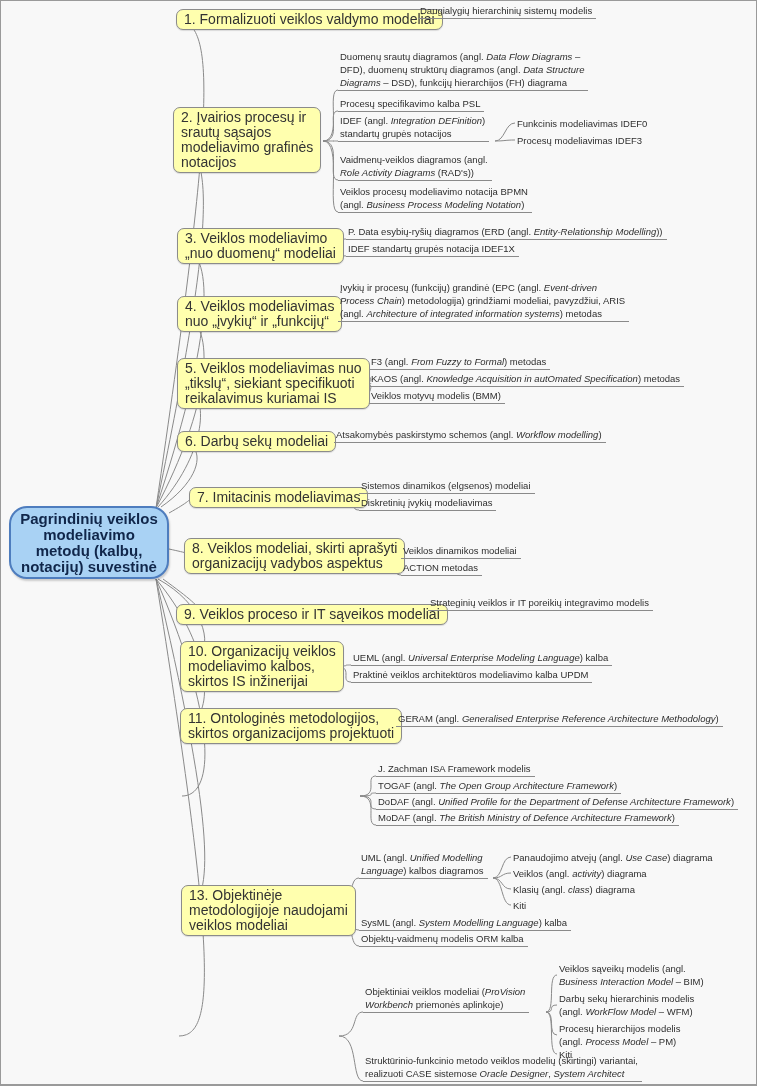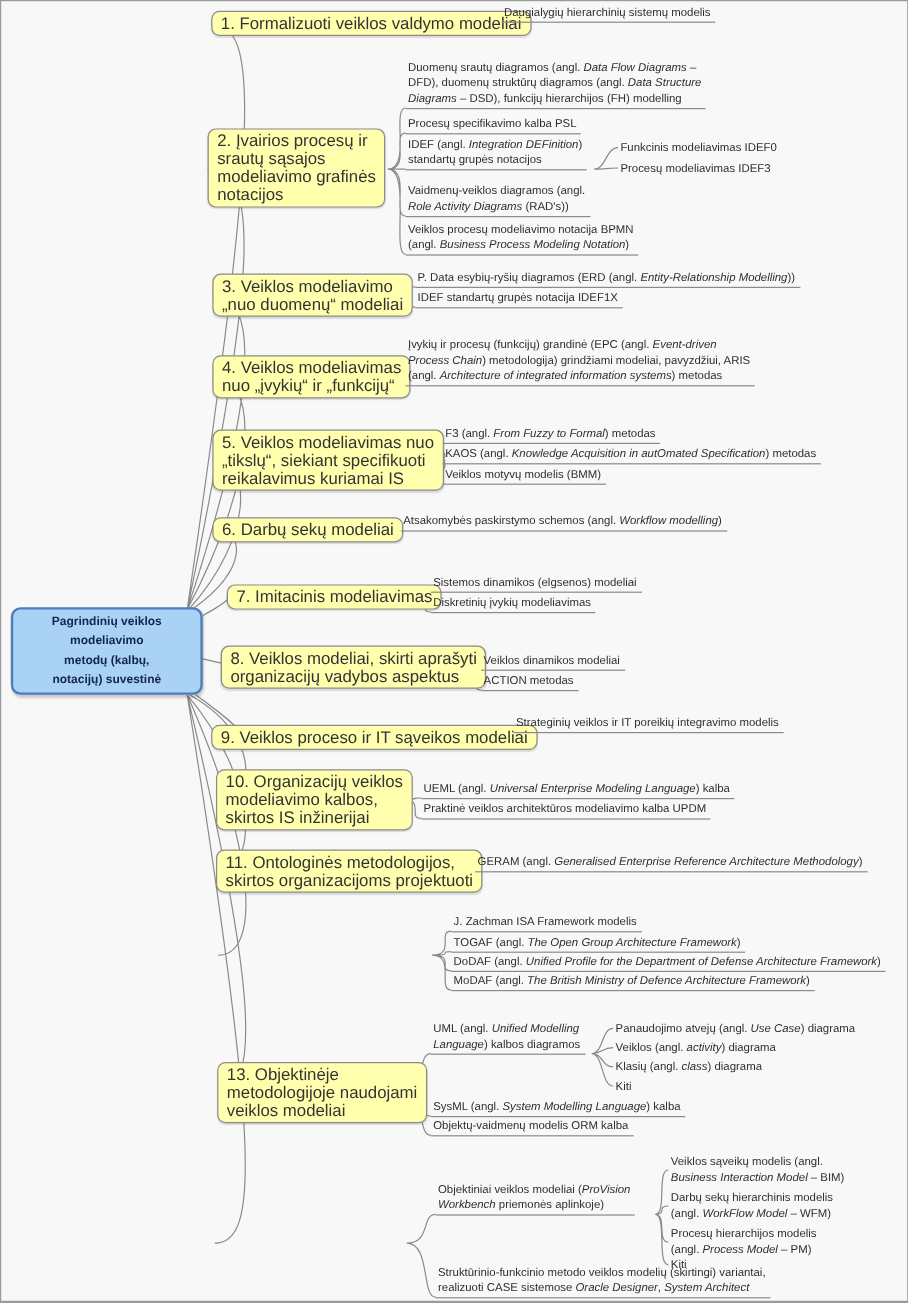--- a/index.html
+++ b/index.html
@@ -12,22 +12,22 @@
   }
   svg.wires{position:absolute;left:0;top:0;z-index:1;}
   .topic{
     position:absolute;z-index:2;
     background:#FFFFAE;border:1px solid #8B8B8B;border-radius:7px;
     padding:2px 7px;font-size:14px;line-height:15px;color:#333333;
     white-space:pre;box-shadow:0 1px 1px rgba(0,0,0,0.12);
   }
   .central{
     position:absolute;z-index:2;left:8px;top:505px;width:160px;height:73px;
-    background:#A9D2F4;border:2px solid #4E7DBE;border-radius:8px;
-    color:#10264A;font-weight:bold;font-size:10px;line-height:16px;
+    background:#A9D2F4;border:2px solid #4E7DBE;border-radius:18px;
+    color:#10264A;font-weight:bold;font-size:15px;line-height:16px;
     text-align:center;white-space:pre;box-sizing:border-box;
     display:flex;align-items:center;justify-content:center;
     box-shadow:1px 2px 2px rgba(0,0,0,0.18);
   }
   .leaf{
     position:absolute;z-index:2;
     font-size:9.5px;line-height:13px;color:#2E2E2E;
     white-space:pre;padding:0 4px 1px 2px;
   }
   .leaf.u{border-bottom:1px solid #8A8A8A;}
@@ -72,21 +72,21 @@
   <div class="topic" style="left:179px;top:707px">11. Ontologinės metodologijos,
 skirtos organizacijoms projektuoti</div>
   <div class="topic" style="left:180px;top:884px">13. Objektinėje
 metodologijoje naudojami
 veiklos modeliai</div>
 
   <div class="leaf u" style="left:417px;top:3px"><span>Daugialygių hierarchinių sistemų modelis</span></div>
 
   <div class="leaf u" style="left:337px;top:49px"><span>Duomenų srautų diagramos (angl. </span><i>Data Flow Diagrams</i><span> –
 DFD), duomenų struktūrų diagramos (angl. </span><i>Data Structure
-Diagrams</i><span> – DSD), funkcijų hierarchijos (FH) modelling</span></div>
+Diagrams</i><span> – DSD), funkcijų hierarchijos (FH) diagrama</span></div>
   <div class="leaf u" style="left:337px;top:96px"><span>Procesų specifikavimo kalba PSL</span></div>
   <div class="leaf u" style="left:337px;top:113px"><span>IDEF (angl. </span><i>Integration DEFinition</i><span>)
 standartų grupės notacijos</span></div>
   <div class="leaf" style="left:514px;top:116px"><span>Funkcinis modeliavimas IDEF0</span></div>
   <div class="leaf" style="left:514px;top:133px"><span>Procesų modeliavimas IDEF3</span></div>
   <div class="leaf u" style="left:337px;top:152px"><span>Vaidmenų-veiklos diagramos (angl.
 </span><i>Role Activity Diagrams</i><span> (RAD's))</span></div>
   <div class="leaf u" style="left:337px;top:184px"><span>Veiklos procesų modeliavimo notacija BPMN
 (angl. </span><i>Business Process Modeling Notation</i><span>)</span></div>
 

